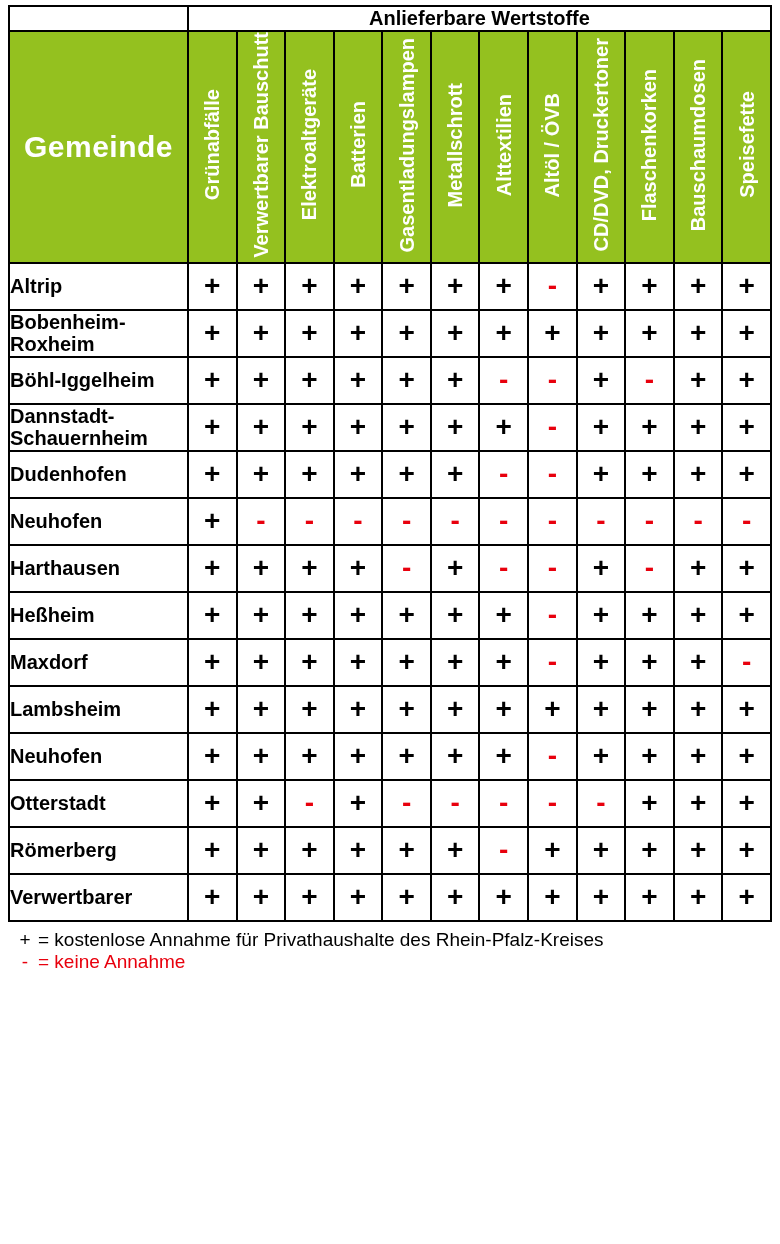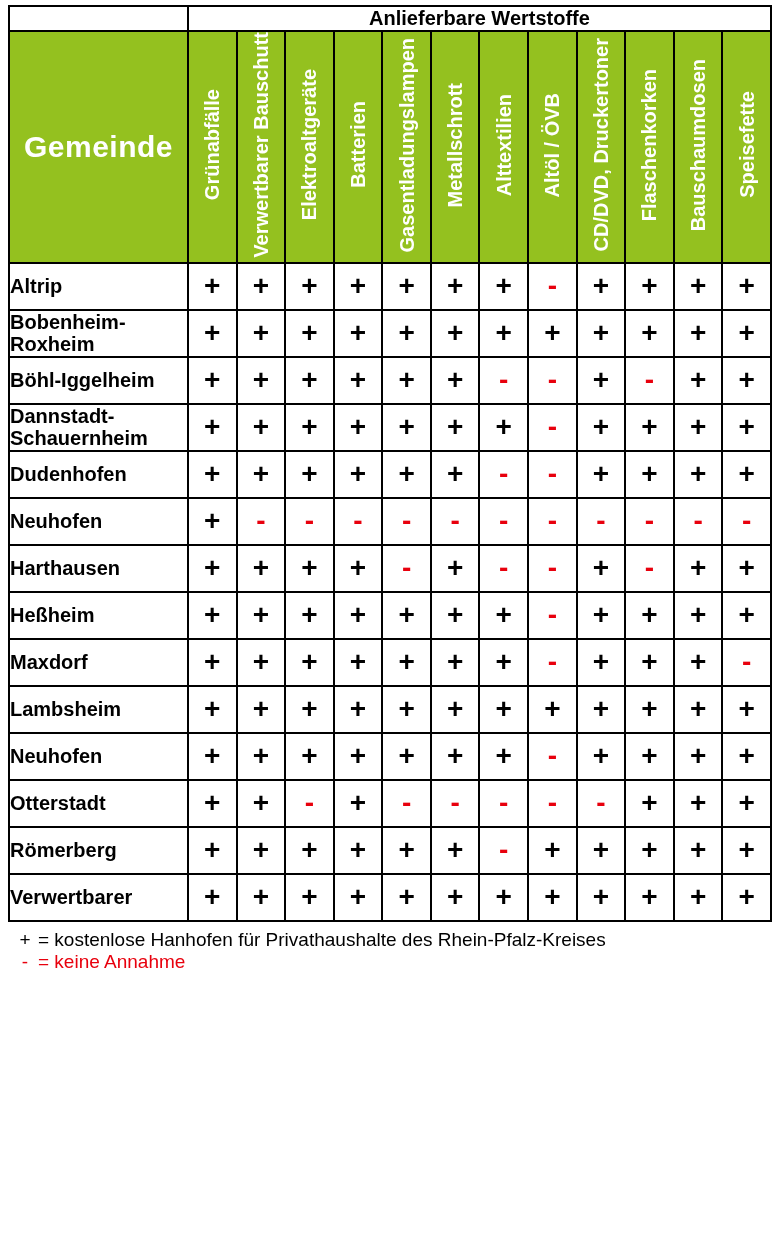--- a/index.html
+++ b/index.html
@@ -337,20 +337,20 @@
           <td class="val plus">+</td>
           <td class="val plus">+</td>
           <td class="val plus">+</td>
         </tr>
       </tbody>
   </table>
 
   <div class="legend" id="legend">
       <div class="legend-row" style="color: rgb(0, 0, 0);">
         <span class="legend-sym">+</span>
-        <span>= kostenlose Hanhofen für Privathaushalte des Rhein-Pfalz-Kreises</span>
+        <span>= kostenlose Annahme für Privathaushalte des Rhein-Pfalz-Kreises</span>
       </div>
       <div class="legend-row" style="color: rgb(232, 0, 13);">
         <span class="legend-sym">-</span>
         <span>= keine Annahme</span>
       </div>
     </div>
 </div>
 
 </body></html>

